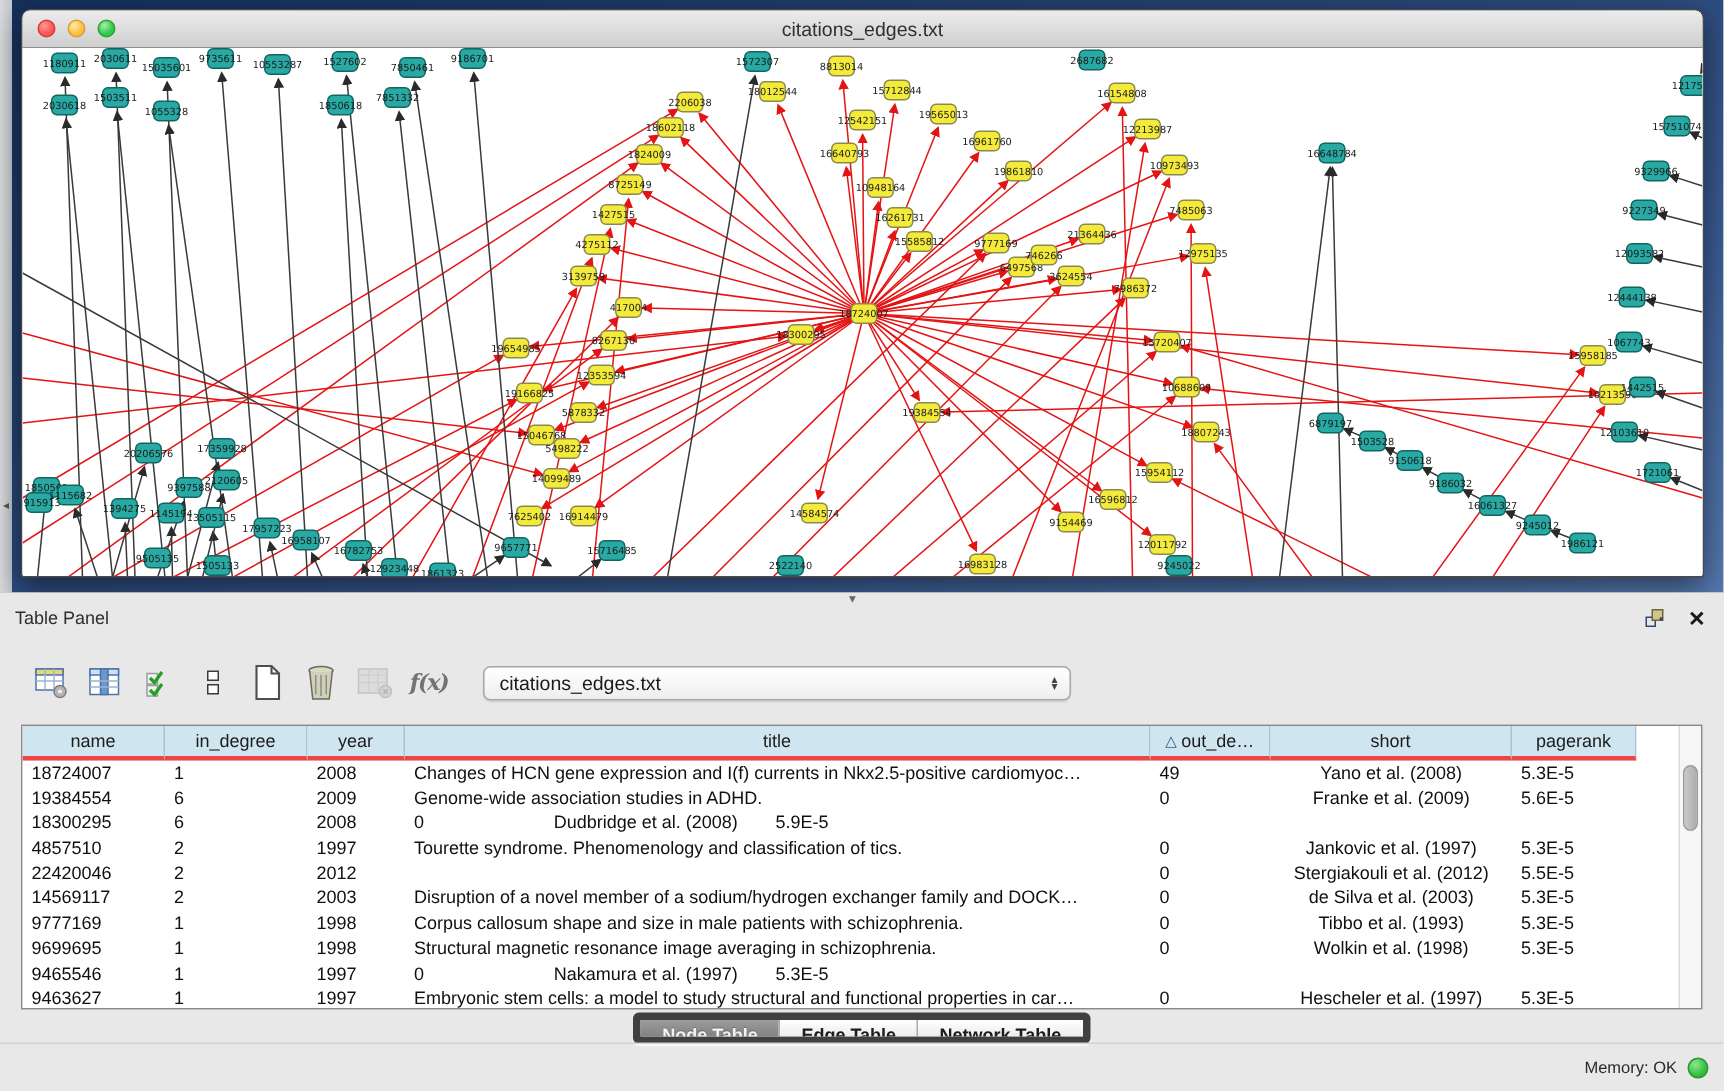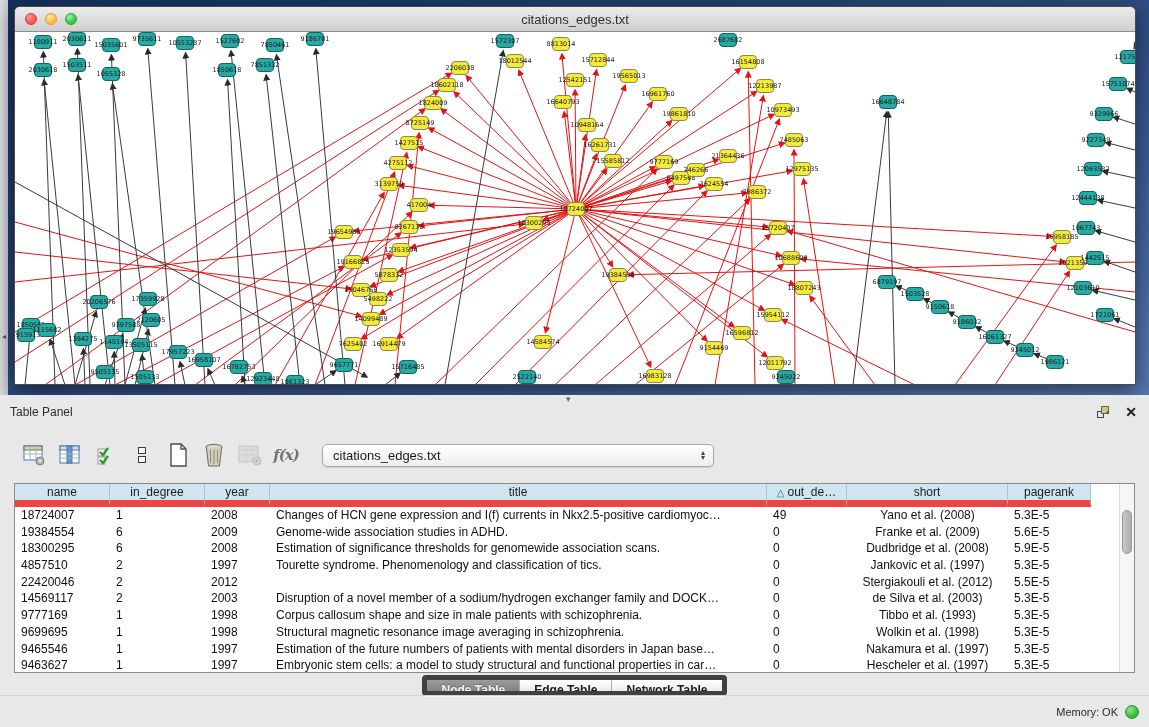--- a/index.html
+++ b/index.html
@@ -46,21 +46,21 @@
   .tb-btn svg { display:block; }
   .fx { font-family:"DejaVu Serif",serif; font-style:italic; font-weight:bold; font-size:15px; color:#737373; letter-spacing:-1px; }
   .net-select { margin-left:14px; width:392px; height:23px; border:1px solid #a8a8a8; border-radius:5px;
     background:linear-gradient(#ffffff,#eeeeee); display:flex; align-items:center; padding:0 8px 0 10px;
     font-size:13px; color:#1a1a1a; cursor:pointer; box-shadow:0 1px 1px rgba(0,0,0,.12); }
   .net-select .val { flex:1; white-space:nowrap; overflow:hidden; }
   .stepper { display:flex; flex-direction:column; line-height:5px; font-size:8px; color:#444; }
 
   .table-box { position:absolute; left:14px; top:88px; width:1121px; height:190px; background:#fff; border:1px solid #8a8a8a; overflow:hidden; }
   .thead { display:flex; height:23px; }
-  .th { background:#cfe5f0; border-right:1px solid #aac4d1; border-bottom:7px solid #ef4444; font-size:12px; color:#1c1c1c;
+  .th { background:#cfe5f0; border-right:1px solid #aac4d1; border-bottom:3px solid #ef4444; font-size:12px; color:#1c1c1c;
     display:flex; align-items:center; justify-content:center; white-space:nowrap; overflow:hidden; cursor:pointer; flex:none; }
   .th .sort { color:#2d6383; font-size:10px; margin-right:3px; }
   .th.filler { background:#fff; border-right:none; border-bottom:none; cursor:default; }
   .tbody { height:167px; overflow:hidden; }
   .tr { display:flex; height:16.7px; background:#fff; }
   .td { font-size:12px; color:#101010; line-height:16.7px; padding:0 6px; white-space:nowrap; overflow:hidden; flex:none; }
   .vscroll { position:absolute; right:0; top:0; width:15px; height:188px; background:#f6f6f6; border-left:1px solid #dcdcdc; cursor:pointer; }
   .vthumb { position:absolute; left:2px; top:26px; width:10px; height:44px; border-radius:5px;
     background:linear-gradient(90deg,#c9c9c9,#adadad); border:1px solid #9a9a9a; cursor:grab; }
 
@@ -794,21 +794,20 @@
             <div class="td" style="width: 497px; text-align: left;">Genome-wide association studies in ADHD.</div>
             <div class="td" style="width: 80px; text-align: left;">0</div>
             <div class="td" style="width: 161px; text-align: center;">Franke et al. (2009)</div>
             <div class="td" style="width: 83px; text-align: left;">5.6E-5</div>
             <div class="td" style="flex: 1 1 0%;"></div>
           </div>
           <div class="tr">
             <div class="td" style="width: 95px; text-align: left;">18300295</div>
             <div class="td" style="width: 95px; text-align: left;">6</div>
             <div class="td" style="width: 65px; text-align: left;">2008</div>
-            <div class="td" style="width: 497px; text-align: left;">Estimation of significance thresholds for genomewide association scans.</div>
             <div class="td" style="width: 80px; text-align: left;">0</div>
             <div class="td" style="width: 161px; text-align: center;">Dudbridge et al. (2008)</div>
             <div class="td" style="width: 83px; text-align: left;">5.9E-5</div>
             <div class="td" style="flex: 1 1 0%;"></div>
           </div>
           <div class="tr">
             <div class="td" style="width: 95px; text-align: left;">4857510</div>
             <div class="td" style="width: 95px; text-align: left;">2</div>
             <div class="td" style="width: 65px; text-align: left;">1997</div>
             <div class="td" style="width: 497px; text-align: left;">Tourette syndrome. Phenomenology and classification of tics.</div>
@@ -854,21 +853,20 @@
             <div class="td" style="width: 497px; text-align: left;">Structural magnetic resonance image averaging in schizophrenia.</div>
             <div class="td" style="width: 80px; text-align: left;">0</div>
             <div class="td" style="width: 161px; text-align: center;">Wolkin et al. (1998)</div>
             <div class="td" style="width: 83px; text-align: left;">5.3E-5</div>
             <div class="td" style="flex: 1 1 0%;"></div>
           </div>
           <div class="tr">
             <div class="td" style="width: 95px; text-align: left;">9465546</div>
             <div class="td" style="width: 95px; text-align: left;">1</div>
             <div class="td" style="width: 65px; text-align: left;">1997</div>
-            <div class="td" style="width: 497px; text-align: left;">Estimation of the future numbers of patients with mental disorders in Japan base…</div>
             <div class="td" style="width: 80px; text-align: left;">0</div>
             <div class="td" style="width: 161px; text-align: center;">Nakamura et al. (1997)</div>
             <div class="td" style="width: 83px; text-align: left;">5.3E-5</div>
             <div class="td" style="flex: 1 1 0%;"></div>
           </div>
           <div class="tr">
             <div class="td" style="width: 95px; text-align: left;">9463627</div>
             <div class="td" style="width: 95px; text-align: left;">1</div>
             <div class="td" style="width: 65px; text-align: left;">1997</div>
             <div class="td" style="width: 497px; text-align: left;">Embryonic stem cells: a model to study structural and functional properties in car…</div>

